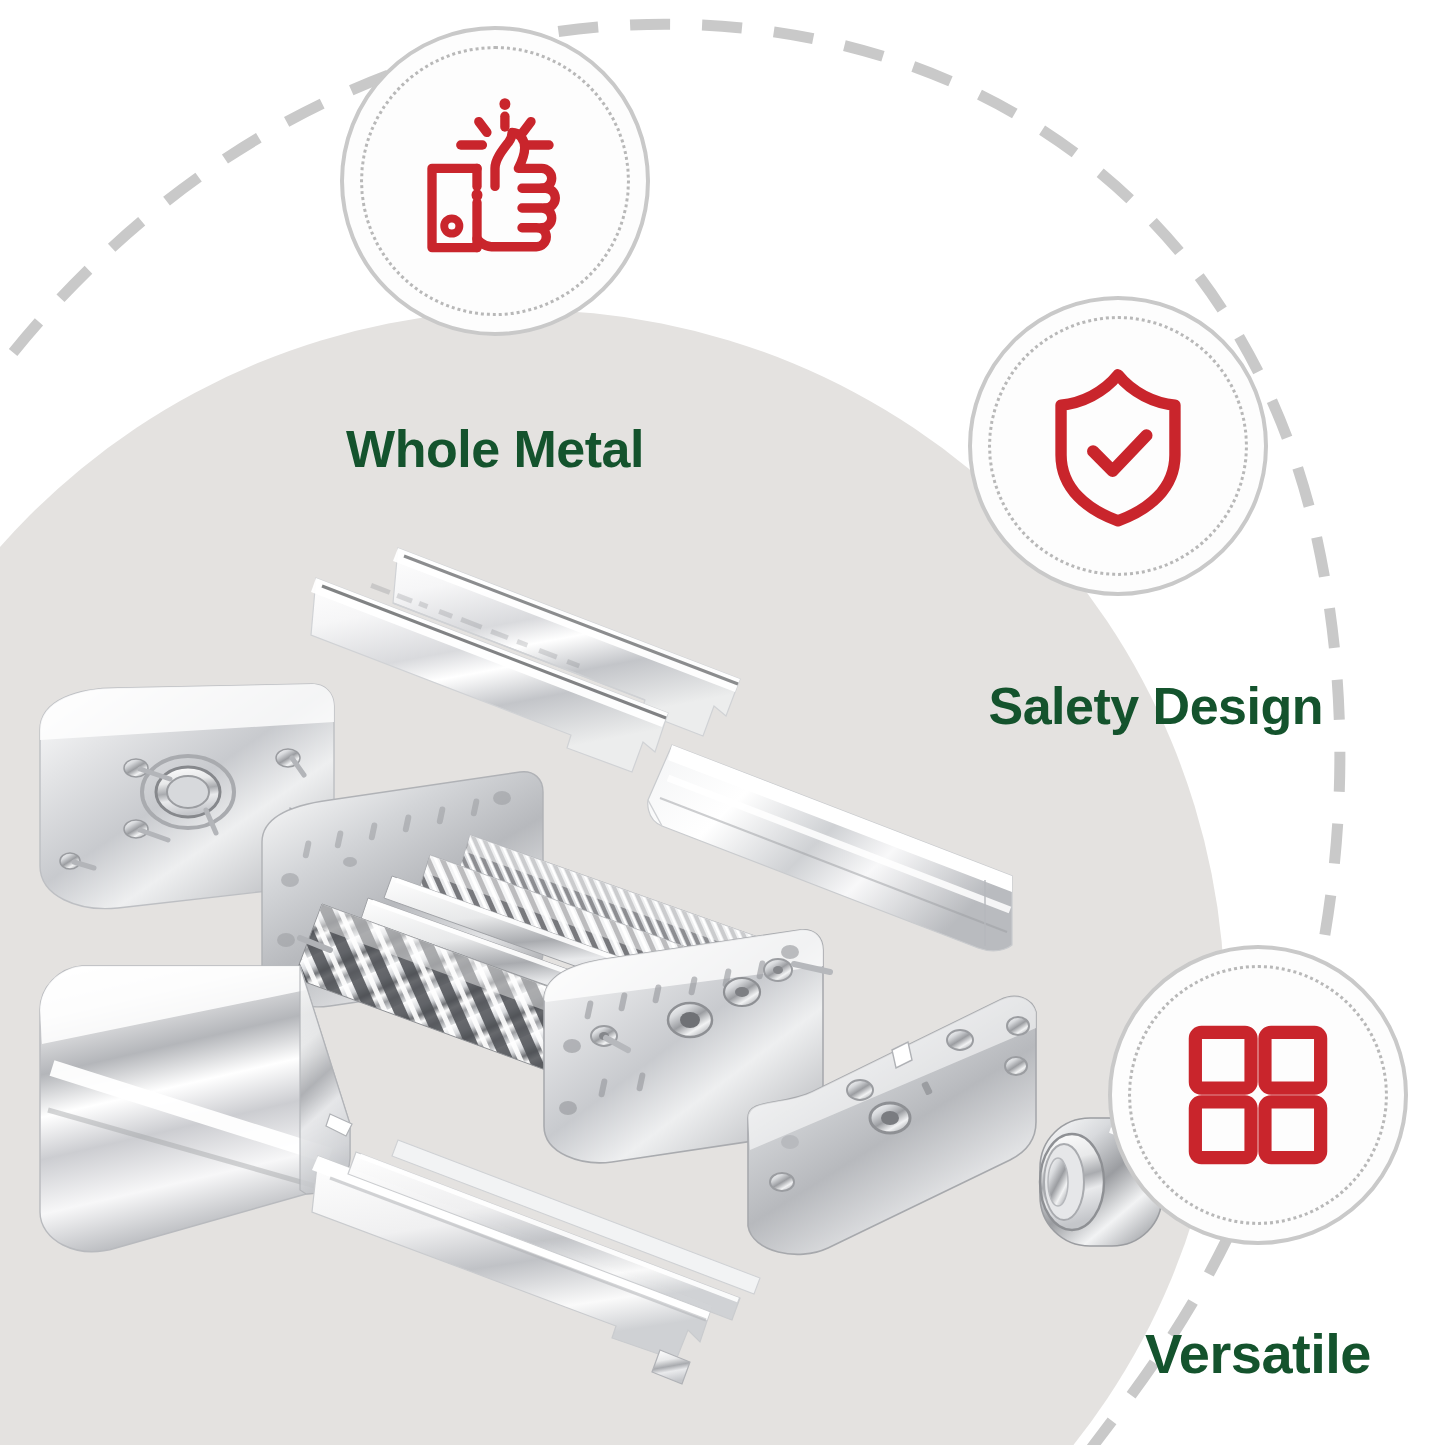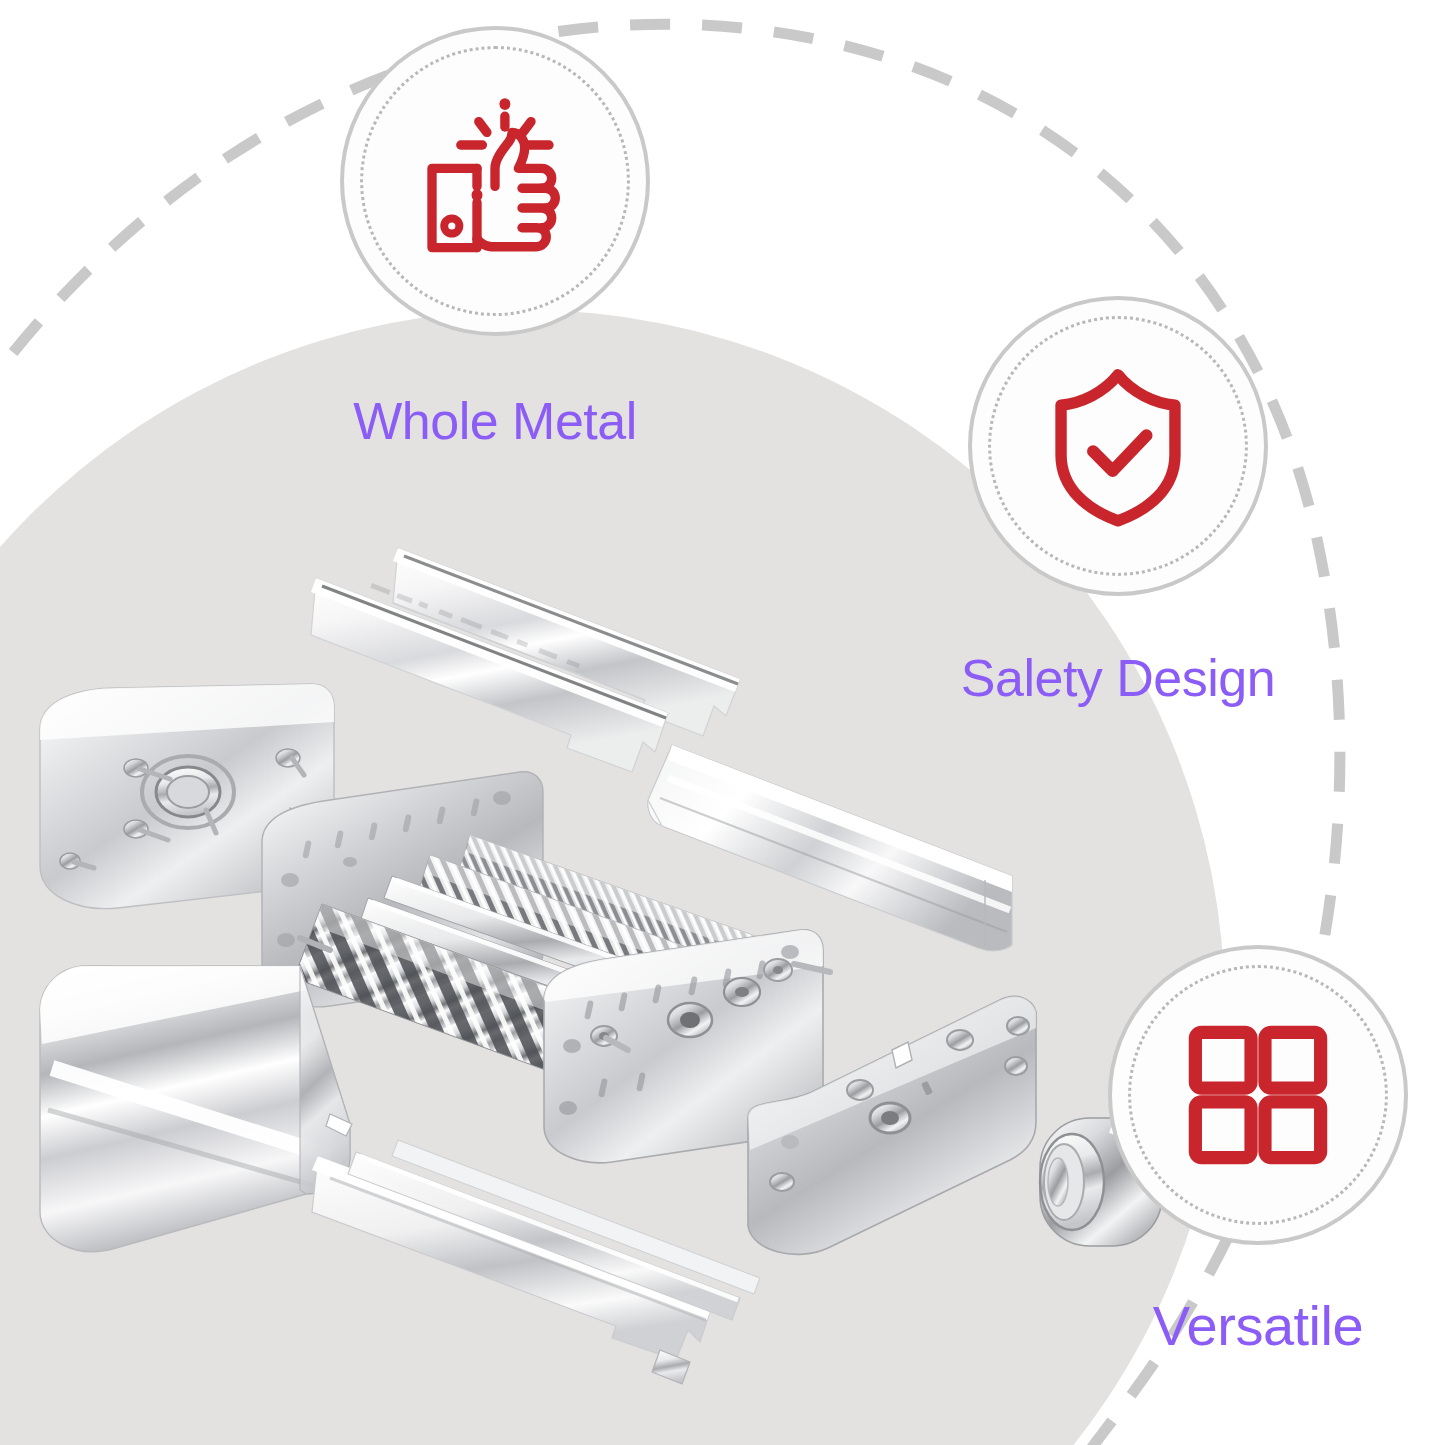--- a/index.html
+++ b/index.html
@@ -25,32 +25,33 @@
   .badge .dotring{
     position:absolute;
     left:16px;top:16px;right:16px;bottom:16px;
     border-radius:50%;
     border:3px dotted #b8b8b8;
     box-sizing:border-box;
   }
   .badge .glyph{position:relative;z-index:2;display:block;}
   .caption{
     position:absolute;
-    color:#8b5cf6;
-    font-weight:normal;
+    color:#14532d;
+    font-weight:bold;
     letter-spacing:-0.5px;
     white-space:nowrap;
     text-align:center;
+    margin-top:28px;
   }
 
   .f-whole .badge{left:0;top:0;width:310px;height:310px;}
   .f-whole .caption{left:-30px;top:365px;width:370px;font-size:52px;}
 
   .f-safety .badge{left:0;top:0;width:300px;height:300px;}
-  .f-safety .caption{left:-55px;top:352px;width:410px;font-size:52px;}
+  .f-safety .caption{left:-55px;top:352px;width:410px;font-size:52px;text-align:right;}
 
   .f-versatile .badge{left:0;top:0;width:300px;height:300px;}
   .f-versatile .caption{left:-20px;top:348px;width:340px;font-size:56px;}
 </style>
 </head>
 <body>
 
 <div class="stage">
 
   <svg class="svg-layer" width="1445" height="1445" viewBox="0 0 1445 1445">

